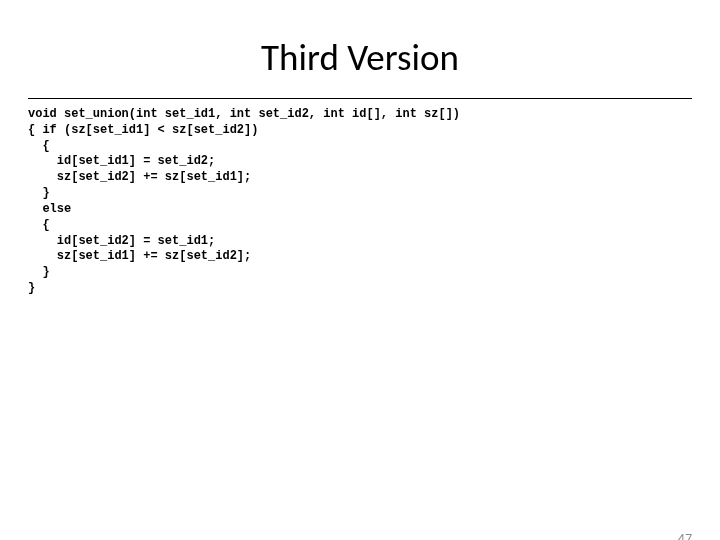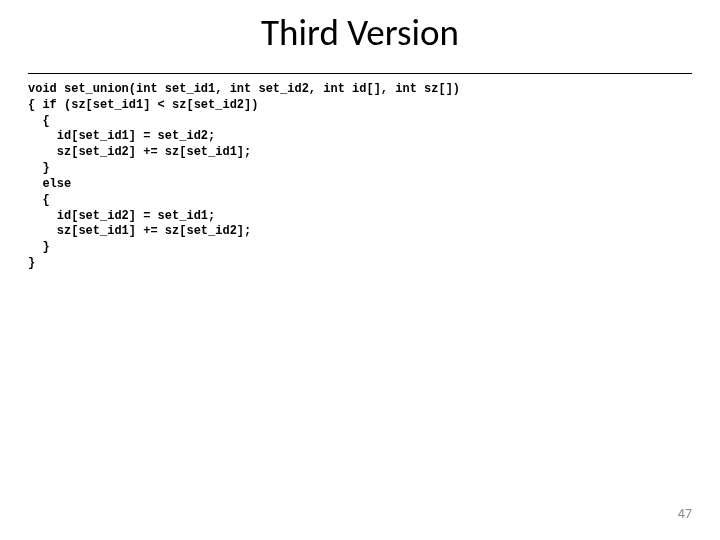--- a/index.html
+++ b/index.html
@@ -15,21 +15,21 @@
   .slide {
     position: relative;
     width: 720px;
     height: 540px;
     box-sizing: border-box;
   }
   .title {
     text-align: center;
     font-size: 37px;
     font-weight: 400;
-    margin-top: 10px;
+    margin-top: 35px;
     margin-bottom: 18px;
   }
   .bullets {
     margin: 0 28px 14px 28px;
     font-size: 22px;
     line-height: 1.22;
   }
   .bullets ul {
     list-style: none;
     padding: 0;

